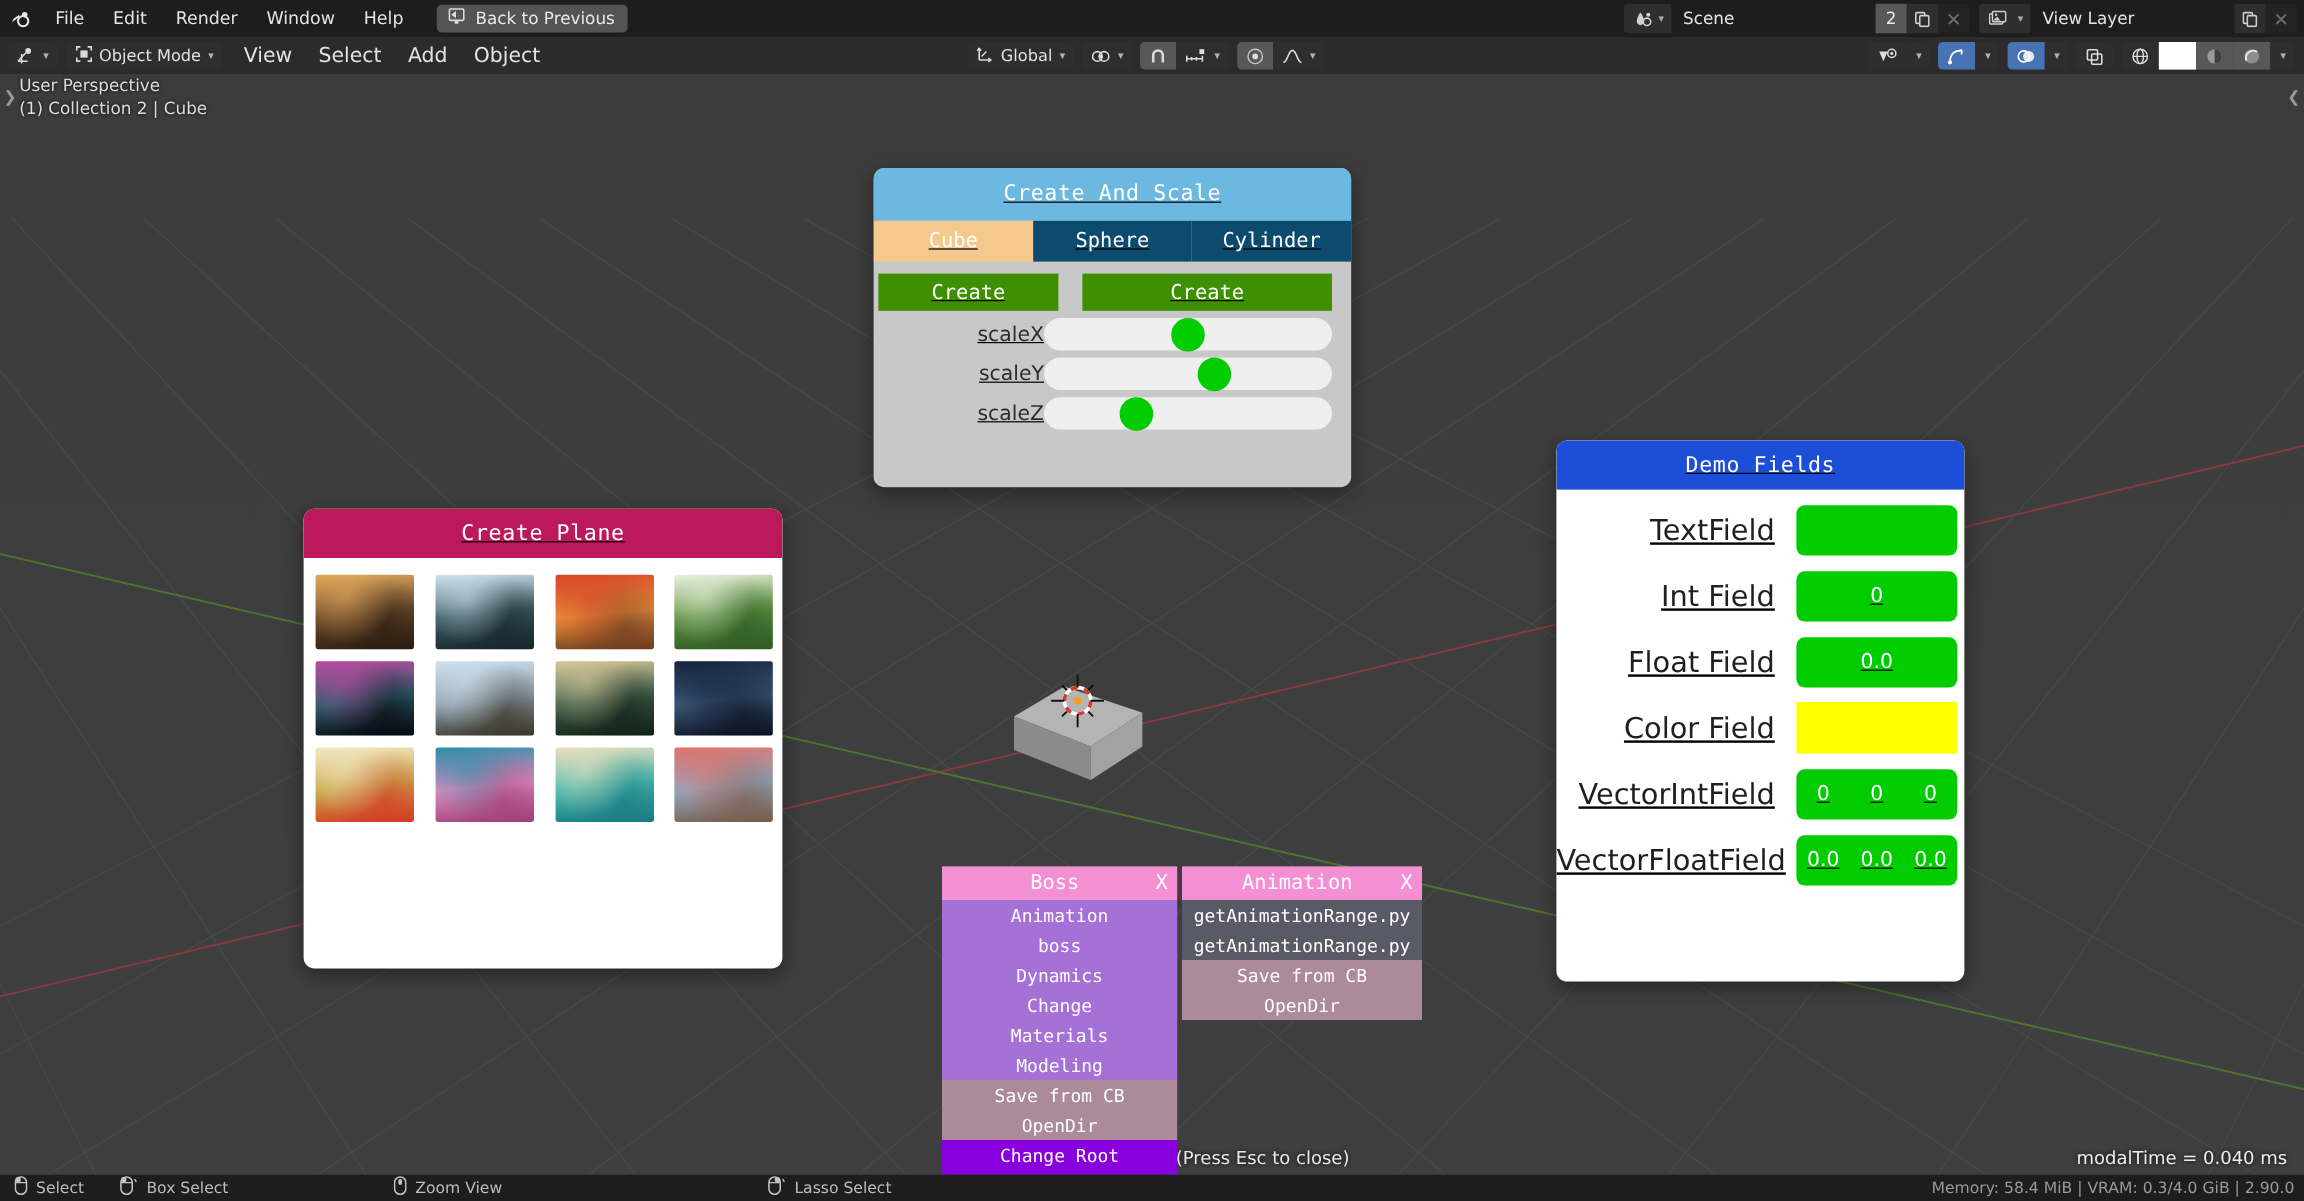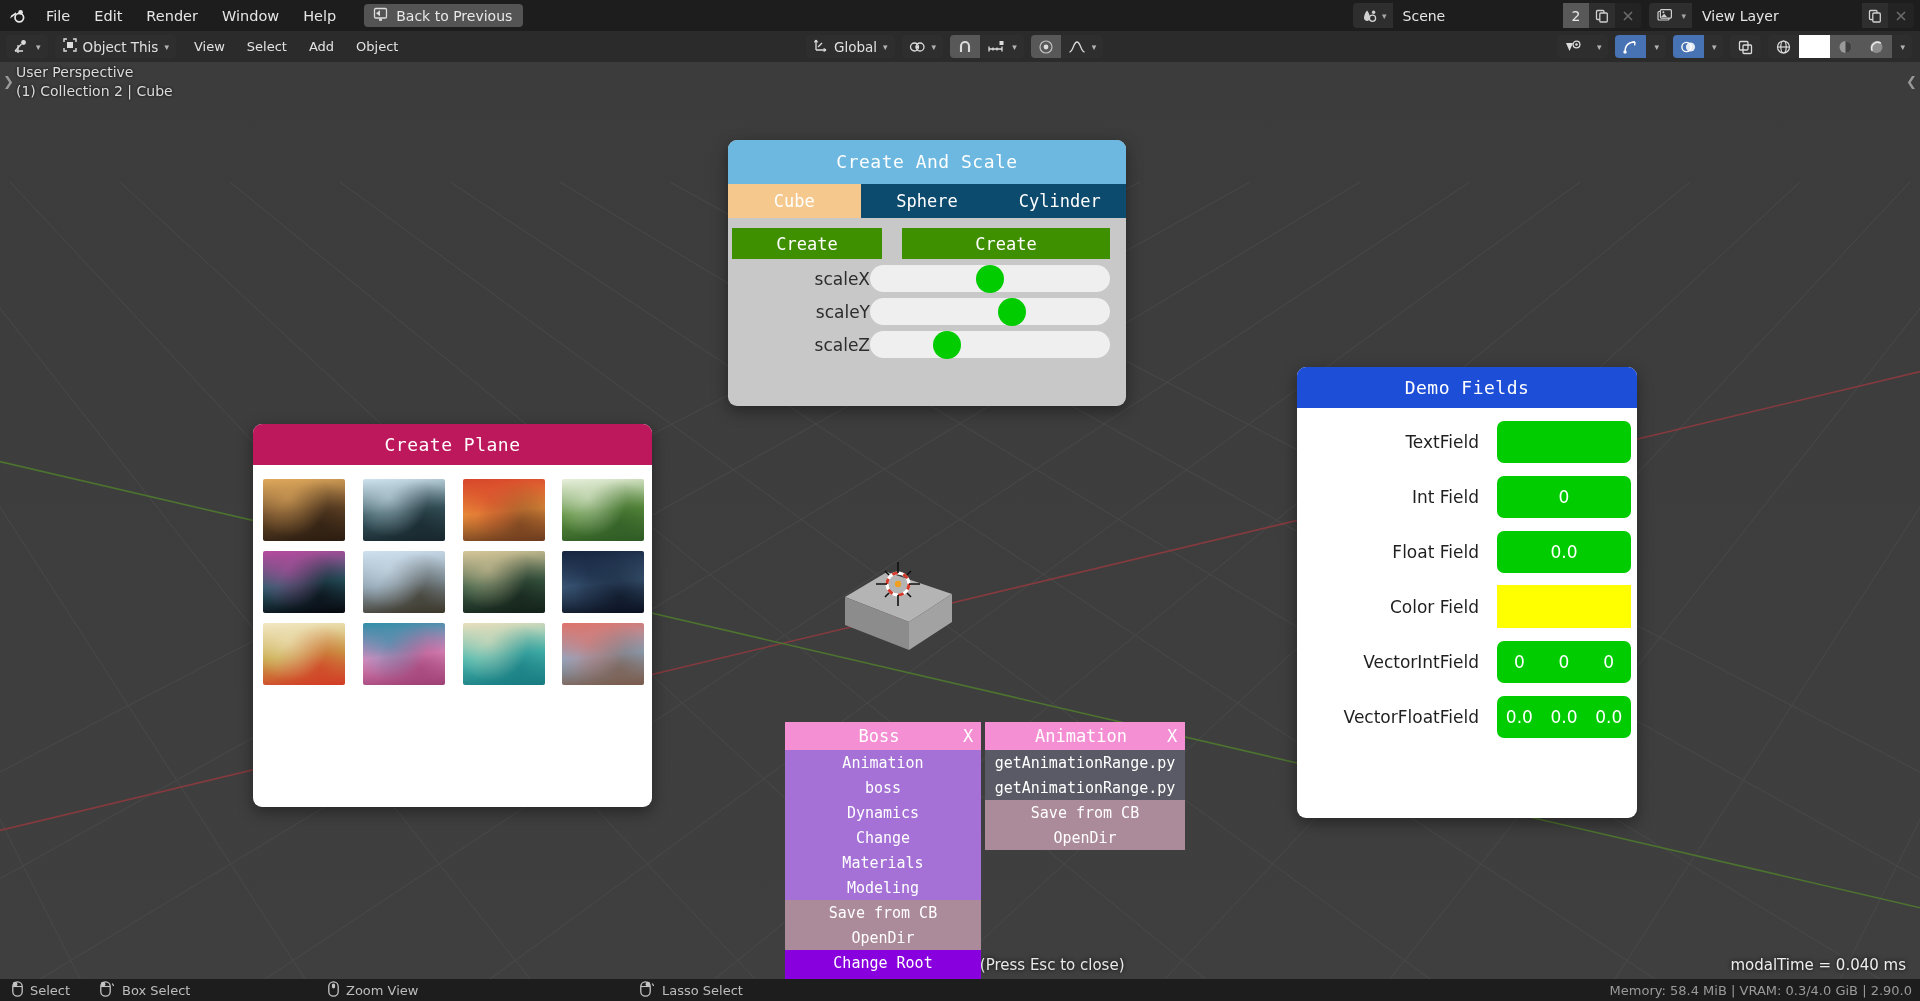--- a/index.html
+++ b/index.html
@@ -58,21 +58,21 @@
     height: 23px; display: flex; align-items: center; gap: 5px; padding: 0 7px;
     color: #e0e0e0; font-size: 13.5px; background: #2e2e2e; white-space: nowrap;
   }
   .hdr-btn.first { border-radius: 4px 0 0 4px; }
   .hdr-btn.last { border-radius: 0 4px 4px 0; }
   .hdr-btn.solo { border-radius: 4px; }
   .hdr-btn.active { background: #4772b3; }
   .hdr-btn.on { background: #585858; }
   .hdr-btn.white { background: #ffffff; }
   .hdr-menu {
-    color: #e3e3e3; font-size: 13px; padding: 0 11px; height: 23px;
+    color: #e3e3e3; font-size: 17px; padding: 0 11px; height: 23px;
     display: flex; align-items: center; white-space: nowrap;
   }
   .carrot { font-size: 9px; opacity: .75; margin-left: 1px; }
 
   
   .viewport {
     position: absolute; left: 0; top: 62px; width: 1920px; height: 917px;
     background: #3d3d3d; overflow: hidden;
   }
   .grid-svg { position: absolute; left: 0; top: 0; }
@@ -100,21 +100,21 @@
     position: absolute; left: 0; top: 979px; width: 1920px; height: 22px;
     background: #1d1d1d; display: flex; align-items: center;
   }
   .status-item { display: flex; align-items: center; gap: 7px; color: #bdbdbd; font-size: 13px; }
   .status-right {
     position: absolute; right: 8px; color: #9a9a9a; font-size: 13px; white-space: nowrap;
   }
 
   
   .panel { position: absolute; border-radius: 9px; overflow: hidden;
-           box-shadow: 0 5px 16px rgba(0,0,0,.40); }
+           box-shadow: 0 5px 16px rgba(0,0,0,.40); text-decoration: underline; }
   .panel-title {
     text-align: center; color: #ffffff; font-family: "DejaVu Sans Mono", monospace;
     letter-spacing: .5px;
   }
 
   
   #cas { left: 728px; top: 78px; width: 398px; height: 266px; background: #c8c8c8; }
   #cas .panel-title { background: #6cb8e0; font-size: 18px; height: 44px; line-height: 44px; }
   .cas-tabs { display: flex; height: 34px; }
   .cas-tab {
@@ -149,21 +149,21 @@
     padding: 14px 0px 10px 10px;
   }
   .thumb { width: 82px; height: 62px; border-radius: 2px; overflow:hidden; }
 
   
   #fields { left: 1297px; top: 305px; width: 340px; height: 451px; background: #ffffff; }
   #fields .panel-title { background: #1d4ed8; font-size: 18px; height: 41px; line-height: 41px; }
   .field-row { display: flex; align-items: center; height: 55px; padding: 0 6px 0 0; }
   .field-label {
     width: 200px; text-align: right; padding-right: 18px;
-    color: #1f1f1f; font-size: 17px; white-space: nowrap;
+    color: #1f1f1f; font-size: 24px; white-space: nowrap;
   }
   .field-box {
     flex: 1; height: 42px; border-radius: 7px; display: flex; align-items: center;
     justify-content: center; color: #ffffff; font-size: 17px;
   }
   .field-box.green { background: #00cc00; }
   .field-box.yellow { background: #ffff00; border-radius: 0; height: 43px; }
   .vec { display: flex; width: 100%; height: 100%; }
   .vec span { flex: 1; display: flex; align-items: center; justify-content: center; }
 
@@ -283,21 +283,21 @@
     </div>
 
     <div class="hdr-grp" style="margin-right:7px">
       <div class="hdr-btn solo">
         <span>
           <svg width="16" height="16" viewBox="0 0 16 16">
             <path d="M2 5 L2 2 L5 2 M11 2 L14 2 L14 5 M14 11 L14 14 L11 14 M5 14 L2 14 L2 11" fill="none" stroke="#dcdcdc" stroke-width="1.4"></path>
             <rect x="5" y="5" width="6" height="6" fill="#dcdcdc"></rect>
           </svg>
         </span>
-        <span>Object This</span>
+        <span>Object Mode</span>
         <span class="carrot">▾</span>
       </div>
     </div>
 
     <div class="hdr-menu">View</div>
     <div class="hdr-menu">Select</div>
     <div class="hdr-menu">Add</div>
     <div class="hdr-menu">Object</div>
 
     <div style="position:absolute; left:806px; display:flex; align-items:center; gap:7px;">

